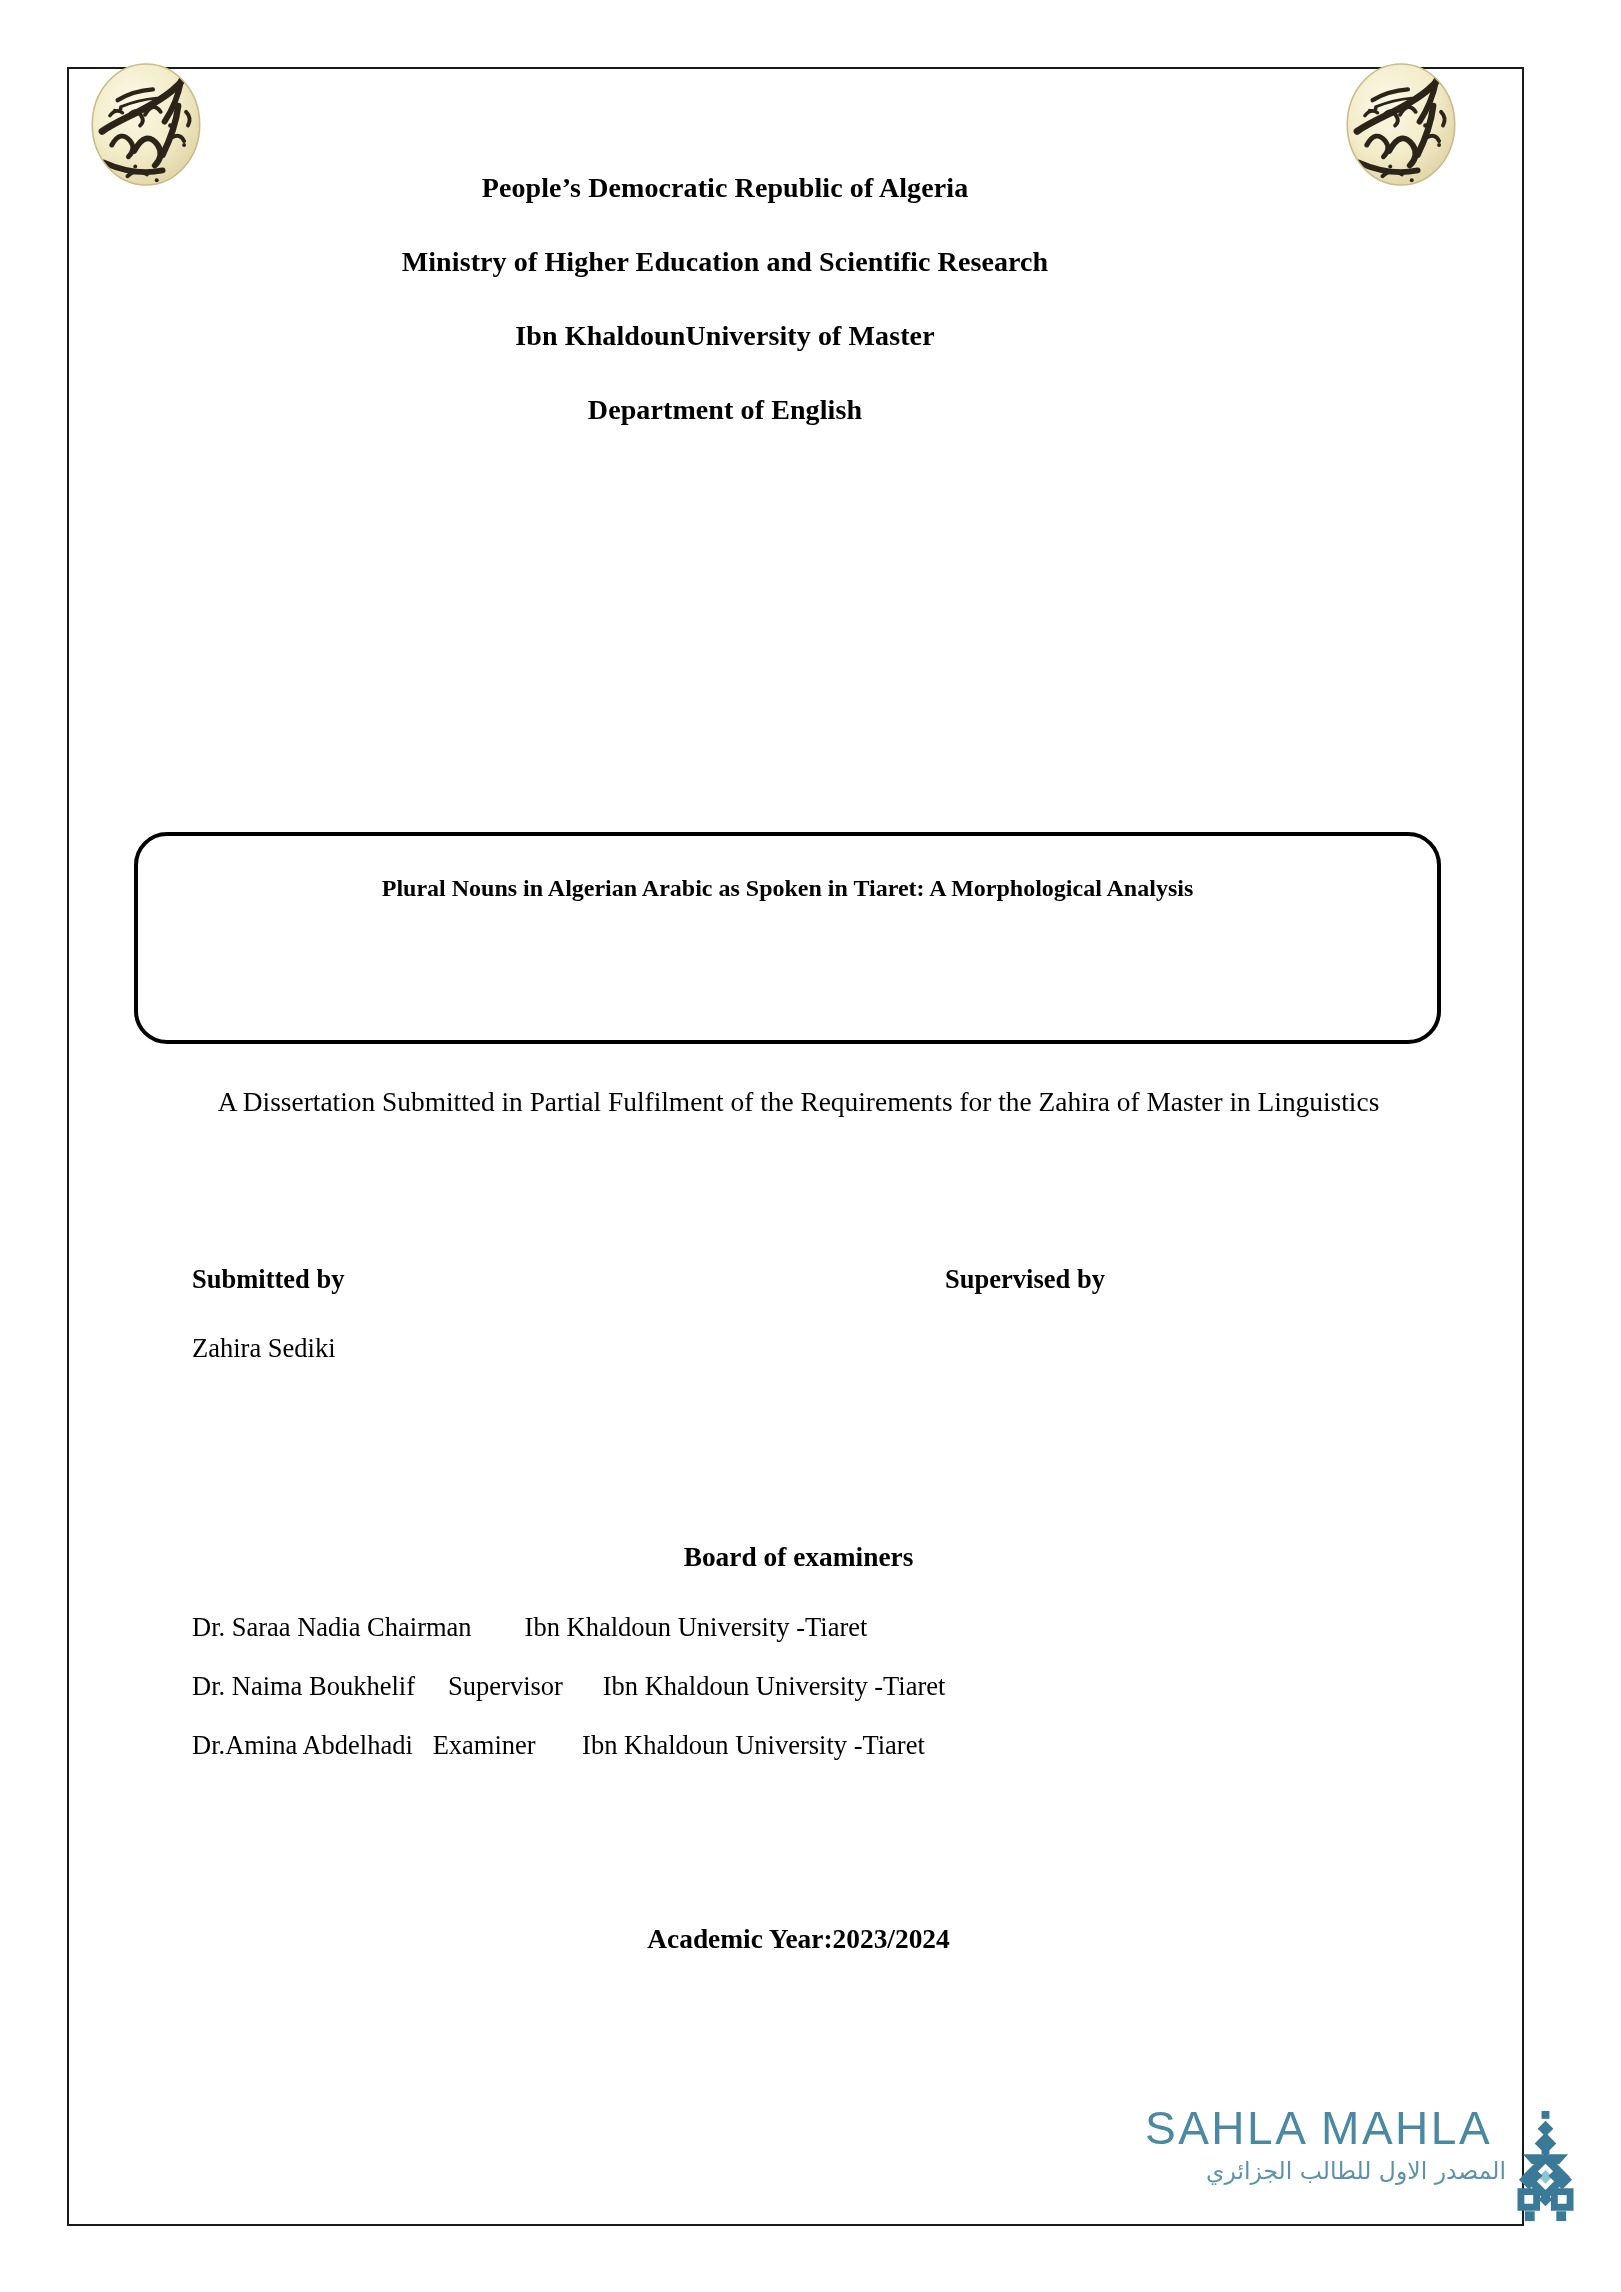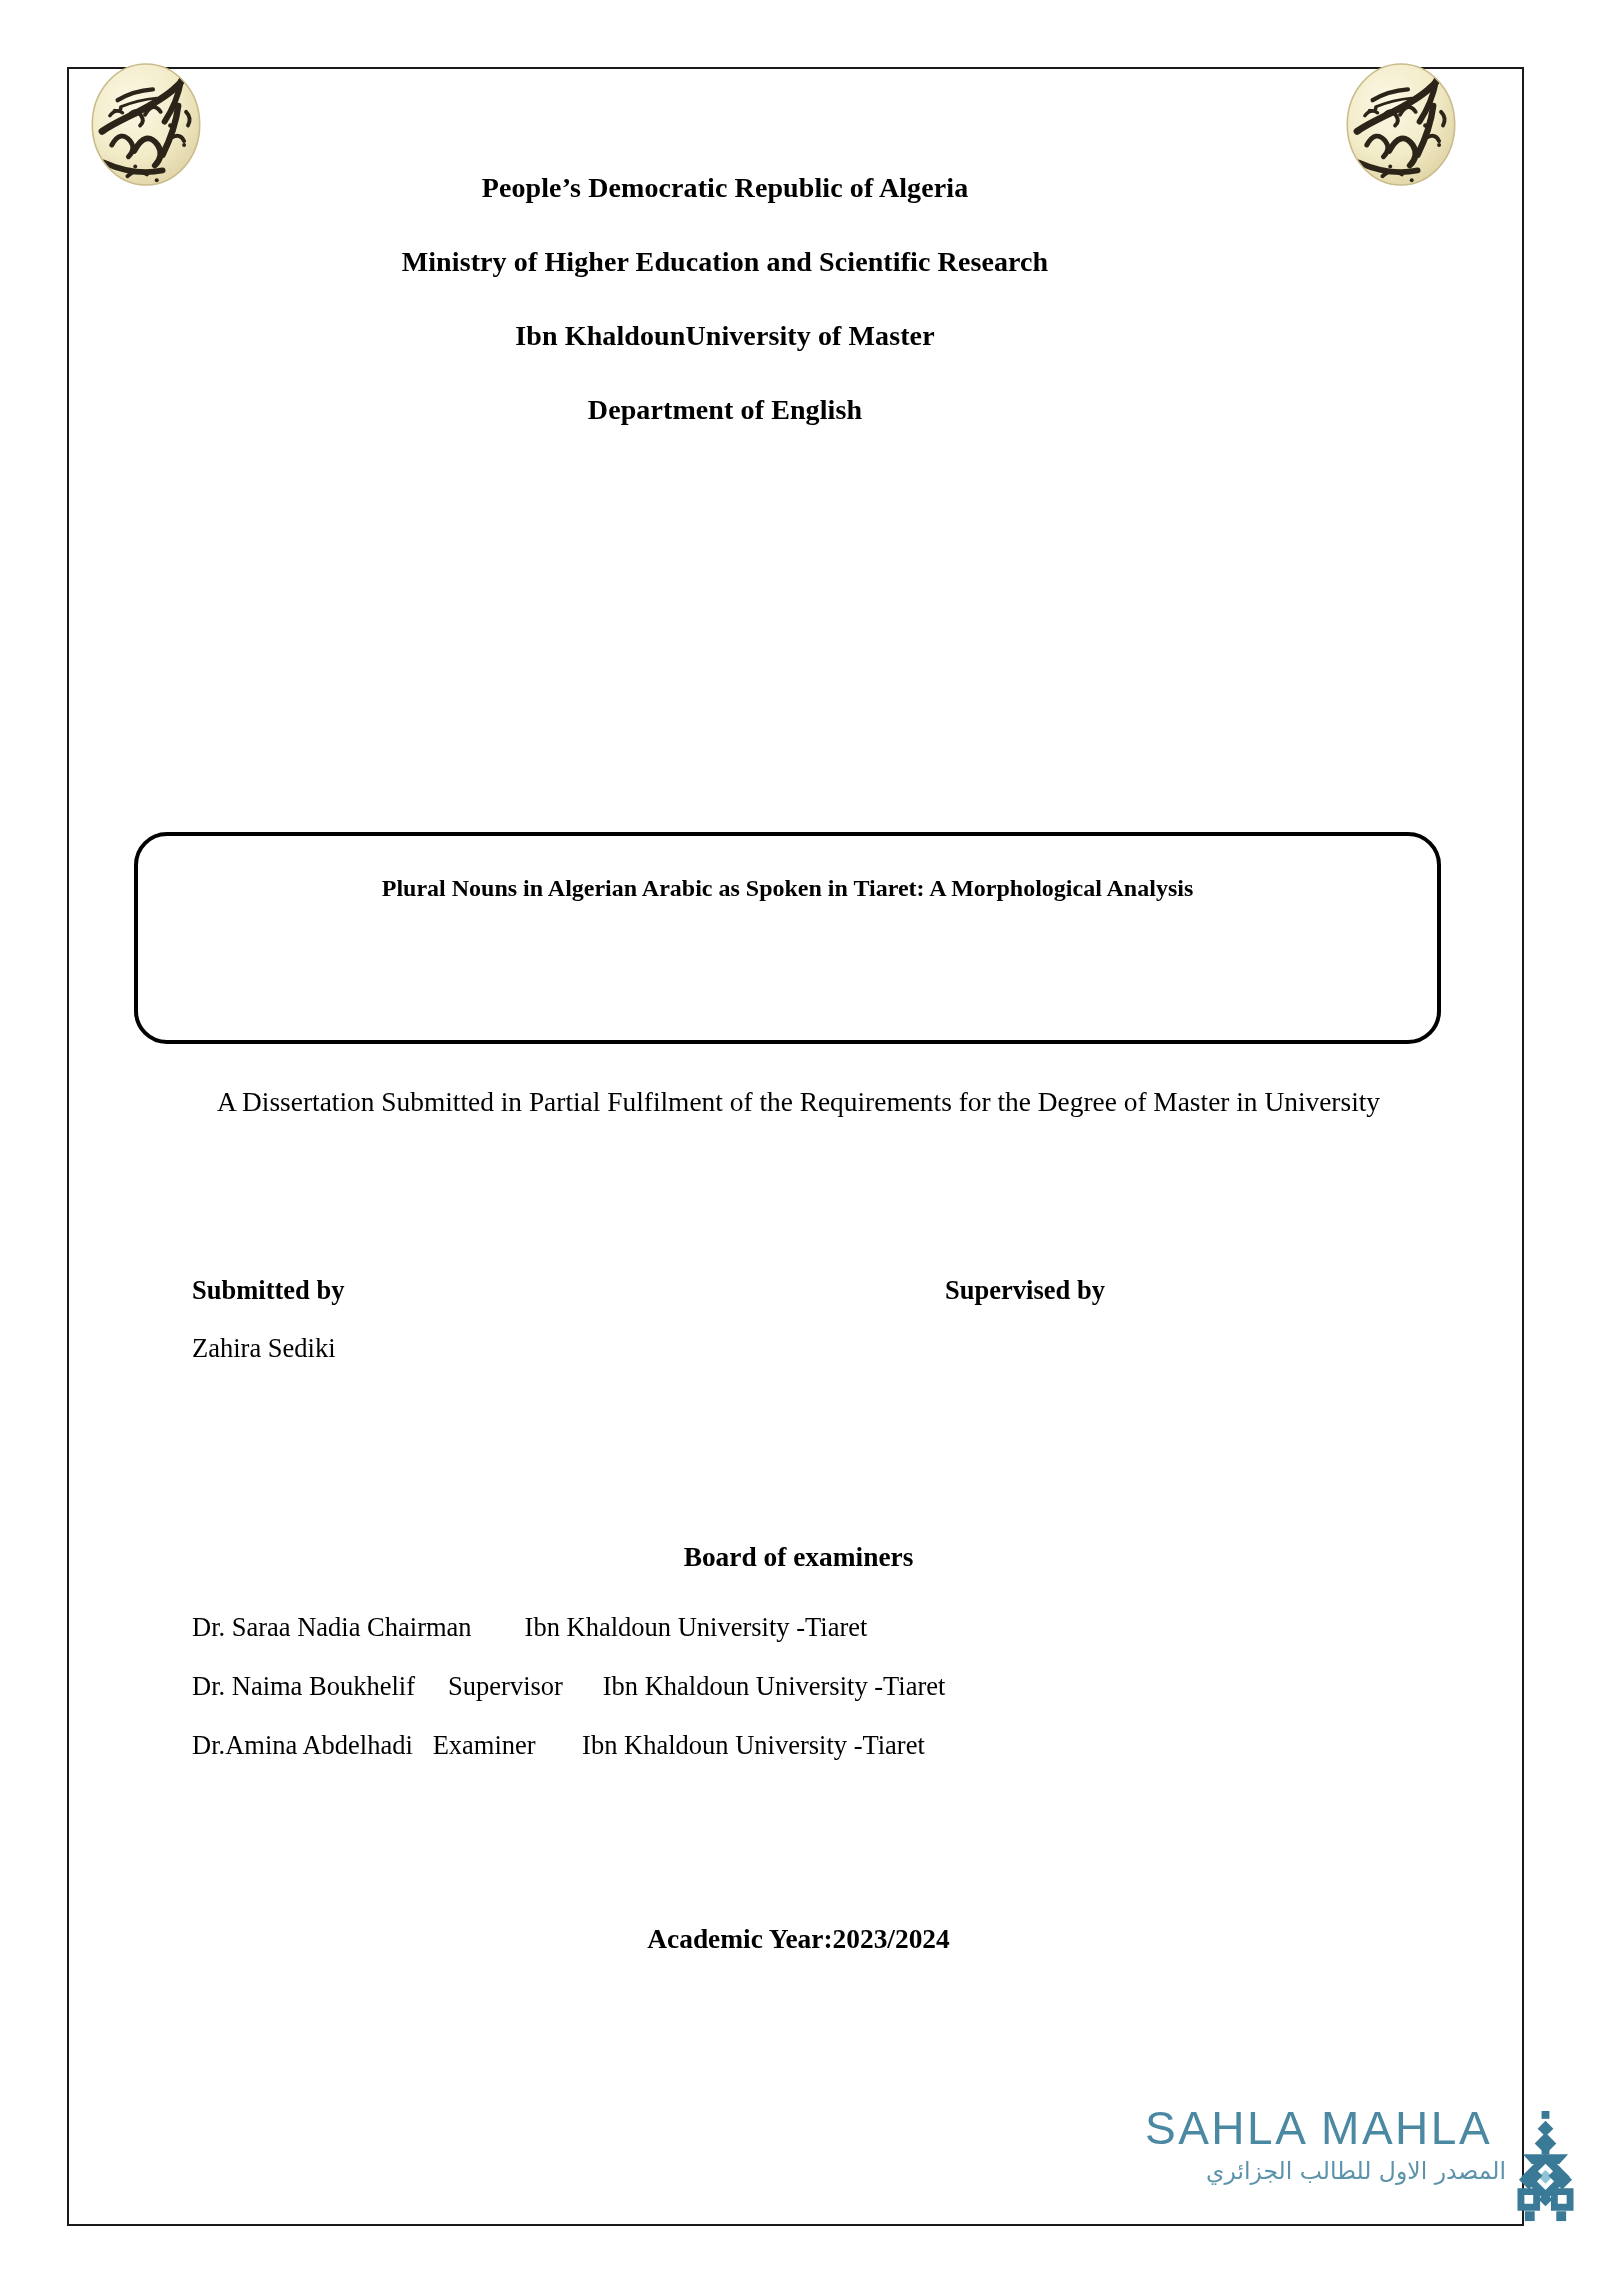--- a/index.html
+++ b/index.html
@@ -104,21 +104,21 @@
     font-size: 26.5px;
   }
   #credits-block .col-right {
     position: absolute;
     left: 647px;
     top: 0;
     width: 372px;
     text-align: center;
     font-size: 26.5px;
   }
-  .bold { font-weight: bold; margin-top: 11px; }
+  .bold { font-weight: bold; }
 
   
   #board-title {
     position: absolute;
     left: 186px;
     top: 1542px;
     width: 1225px;
     text-align: center;
     font-size: 27.4px;
     font-weight: bold;
@@ -274,21 +274,21 @@
   <div class="hdr-line">People’s Democratic Republic of Algeria</div>
   <div class="hdr-line">Ministry of Higher Education and Scientific Research</div>
   <div class="hdr-line">Ibn KhaldounUniversity of Master</div>
   <div class="hdr-line">Department of English</div>
 </div>
 
 <div id="title-box">
   <div class="title-text">Plural Nouns in Algerian Arabic as Spoken in Tiaret: A Morphological Analysis</div>
 </div>
 
-<div id="subtitle-block">A Dissertation Submitted in Partial Fulfilment of the Requirements for the Degree of Master in University</div>
+<div id="subtitle-block">A Dissertation Submitted in Partial Fulfilment of the Requirements for the Zahira of Master in Linguistics</div>
 
 <div id="credits-block">
   <div class="credit-row">
     <div class="col-left bold">Submitted by</div>
     <div class="col-right bold">Supervised by</div>
   </div>
   <div class="credit-row">
     <div class="col-left">Zahira Sediki</div>
   </div>
 </div>

